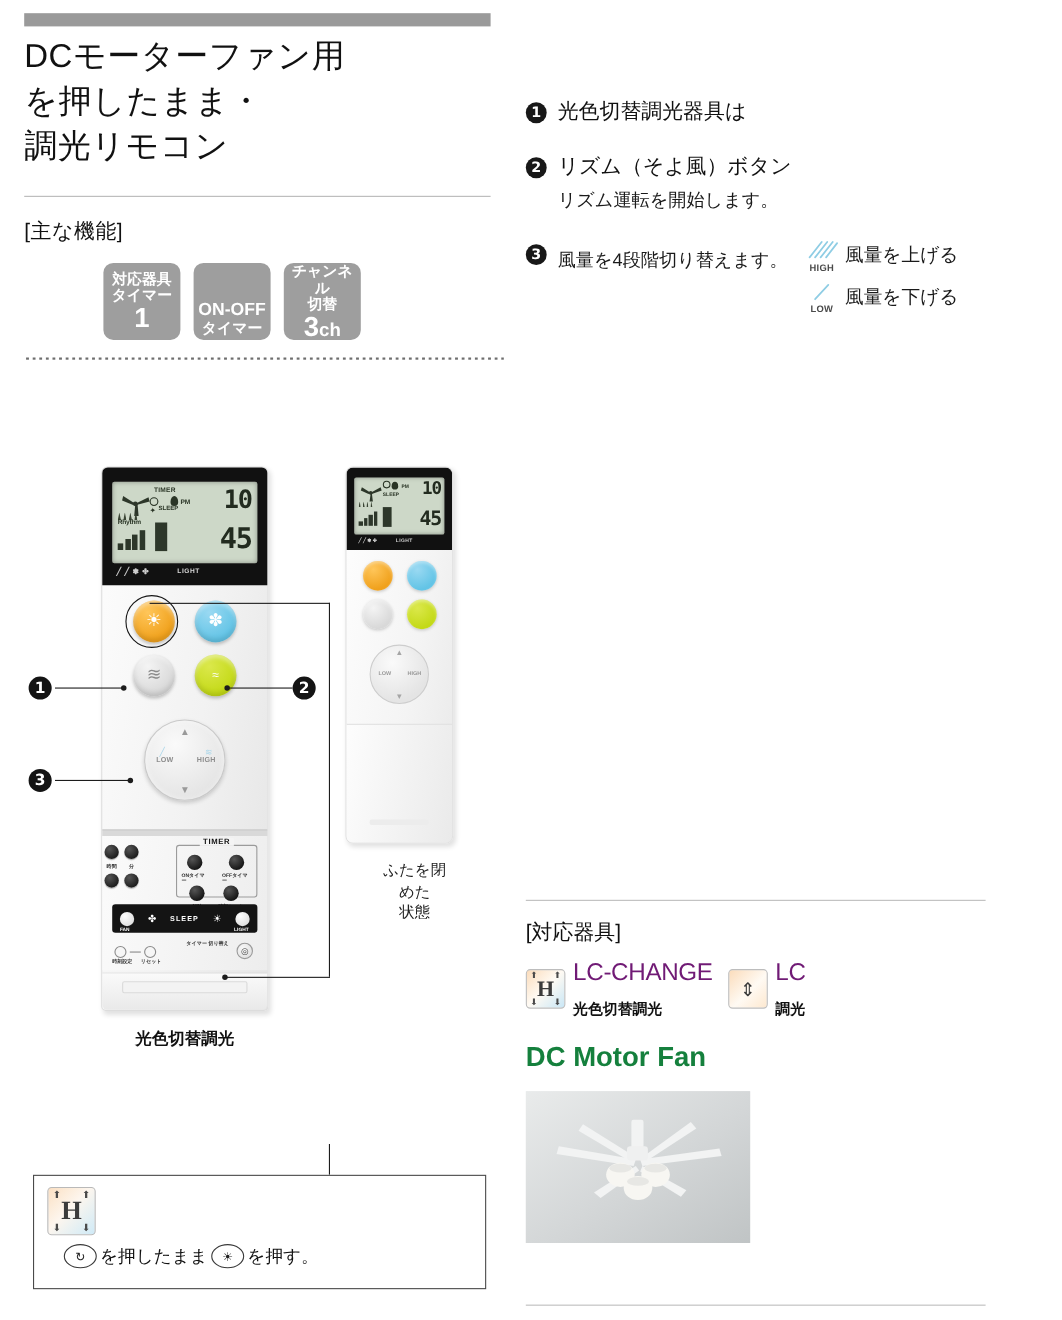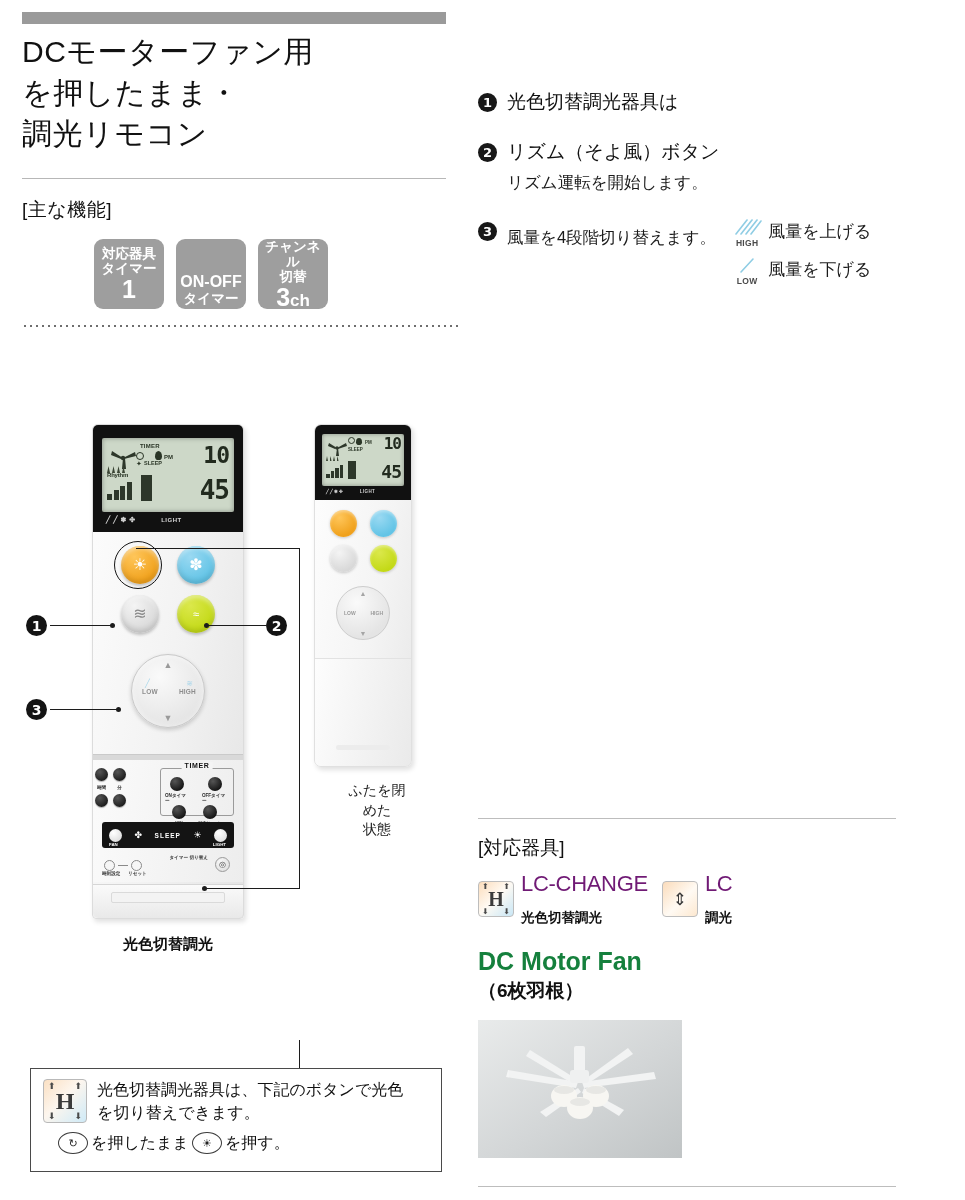--- a/index.html
+++ b/index.html
@@ -738,24 +738,20 @@
 
   <div class="callout">
     <div class="callout-inner">
       <div class="lc-icon">
         <span class="arw ul">⬆</span>
         <span class="arw ur">⬆</span>
         <span class="arw dl">⬇</span>
         <span class="arw dr">⬇</span>
         <span class="h">H</span>
       </div>
-      <div class="callout-text">
-        <div>光色切替調光器具は、下記のボタンで光色</div>
-        <div>を切り替えできます。</div>
-      </div>
     </div>
     <div class="callout-line2">
       <span class="pill">↻</span>
       <span>を押したまま</span>
       <span class="pill">☀</span>
       <span>を押す。</span>
     </div>
   </div>
 
   <div class="right-lower">
@@ -781,21 +777,20 @@
           <span class="ud">⇕</span>
         </div>
         <div class="fx-txt">
           <div class="big">LC</div>
           <div class="sub">調光</div>
         </div>
       </div>
     </div>
 
     <div class="dcfan-title">DC Motor Fan</div>
-    <div class="dcfan-sub">（6枚羽根）</div>
 
     <div class="fan-photo">
       <svg class="fan-svg" width="204" height="138" viewBox="0 0 204 138" aria-hidden="true">
         <defs>
           <linearGradient id="bg" x1="0" y1="0" x2="1" y2="1">
             <stop offset="0%" stop-color="#e9ebeb"></stop>
             <stop offset="55%" stop-color="#d3d6d7"></stop>
             <stop offset="100%" stop-color="#c0c4c5"></stop>
           </linearGradient>
         </defs>

